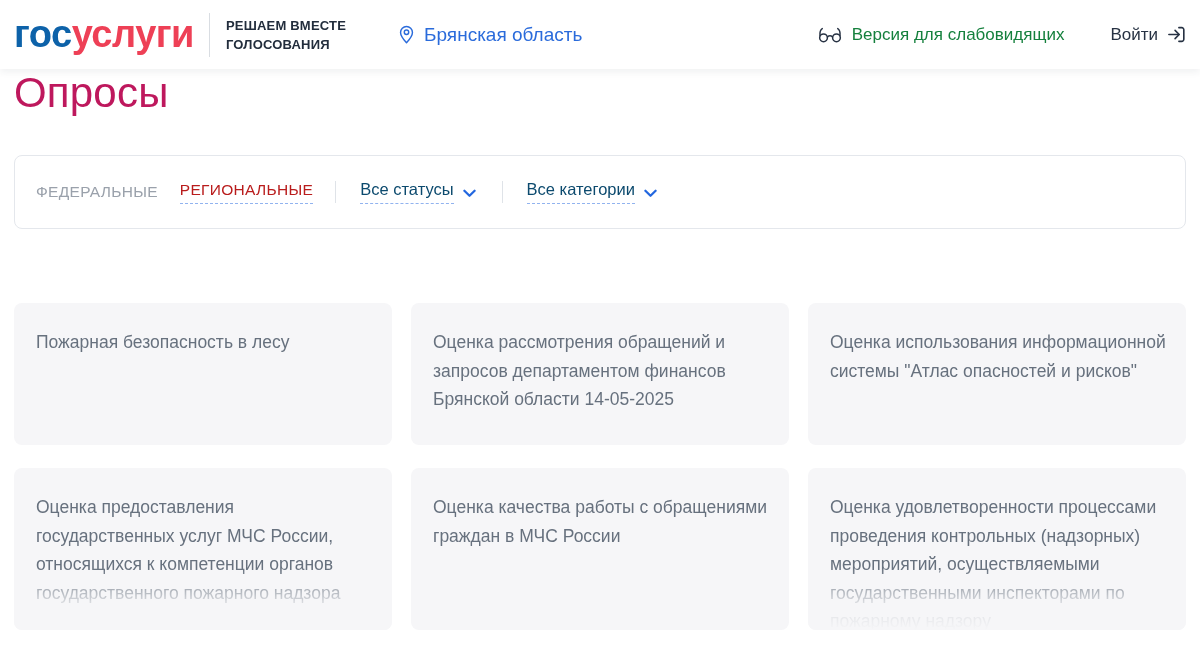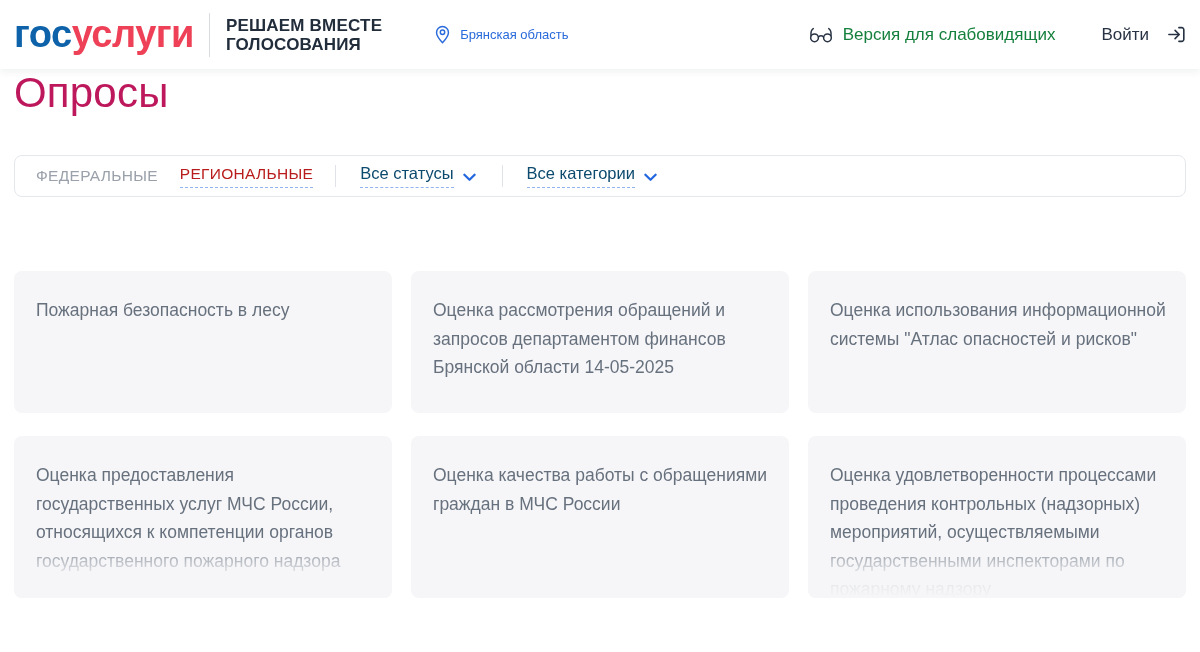--- a/index.html
+++ b/index.html
@@ -8,36 +8,36 @@
   
   .header {
     height: 69px; background: #ffffff; display: flex; align-items: center;
     padding: 8px 14px; box-shadow: 0 3px 7px rgba(40,50,70,0.07);
     position: relative; z-index: 2;
   }
   .logo { font-size: 38px; font-weight: 700; letter-spacing: -0.5px; cursor: pointer; white-space: nowrap; }
   .logo .p1 { color: #0d62a9; }
   .logo .p2 { color: #ee4056; }
   .header-divider { width: 1px; height: 44px; background: #d9dde2; margin: 0 16px 0 15px; }
-  .brand { font-size: 17px; font-weight: 700; color: #222d3c; line-height: 19px; letter-spacing: 0.2px; cursor: pointer; }
+  .brand { font-size: 13px; font-weight: 700; color: #222d3c; line-height: 19px; letter-spacing: 0.2px; cursor: pointer; }
   .region { display: flex; align-items: center; gap: 9px; margin-left: 52px; cursor: pointer; }
-  .region-label { color: #2a6bdb; font-size: 13px; }
+  .region-label { color: #2a6bdb; font-size: 19px; }
   .right-zone { margin-left: auto; display: flex; align-items: center; gap: 46px; }
   .accessibility { display: flex; align-items: center; gap: 10px; cursor: pointer; }
   .accessibility-label { color: #15803d; font-size: 17px; }
-  .login { display: flex; align-items: center; gap: 18px; cursor: pointer; justify-content: flex-end; }
+  .login { display: flex; align-items: center; gap: 9px; cursor: pointer; justify-content: flex-end; }
   .login-label { color: #273243; font-size: 17px; }
 
   
   .main { padding: 0 14px; }
   .page-title { font-size: 42px; font-weight: 400; color: #be185d; letter-spacing: 0.2px; }
 
   
   .filter-bar {
-    margin-top: 38px; height: 42px; border: 1px solid #e4e7ec; border-radius: 8px;
+    margin-top: 38px; height: 74px; border: 1px solid #e4e7ec; border-radius: 8px;
     display: flex; align-items: center; padding: 0 21px; background: #fff;
   }
   .tab { font-size: 15.5px; letter-spacing: 0.3px; cursor: pointer; white-space: nowrap; }
   .tab-inactive { color: #9aa1ab; margin-right: 22px; }
   .tab-active {
     color: #b91c1c; margin-right: 22px; padding-bottom: 4px;
     border-bottom: 1.5px dashed rgba(35,103,223,0.5);
   }
   .filter-divider { width: 1px; height: 22px; background: #dfe3e8; margin-right: 24px; }
   .dropdown { display: flex; align-items: center; gap: 9px; margin-right: 26px; cursor: pointer; white-space: nowrap; }

